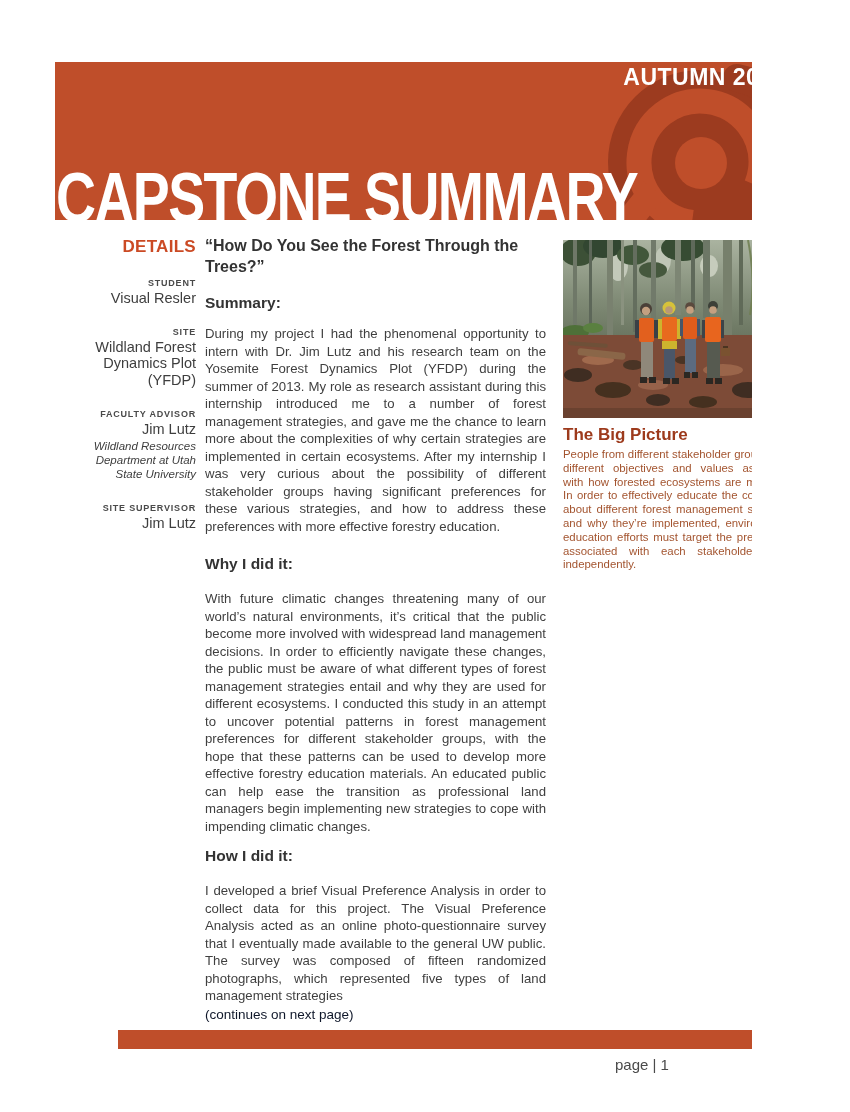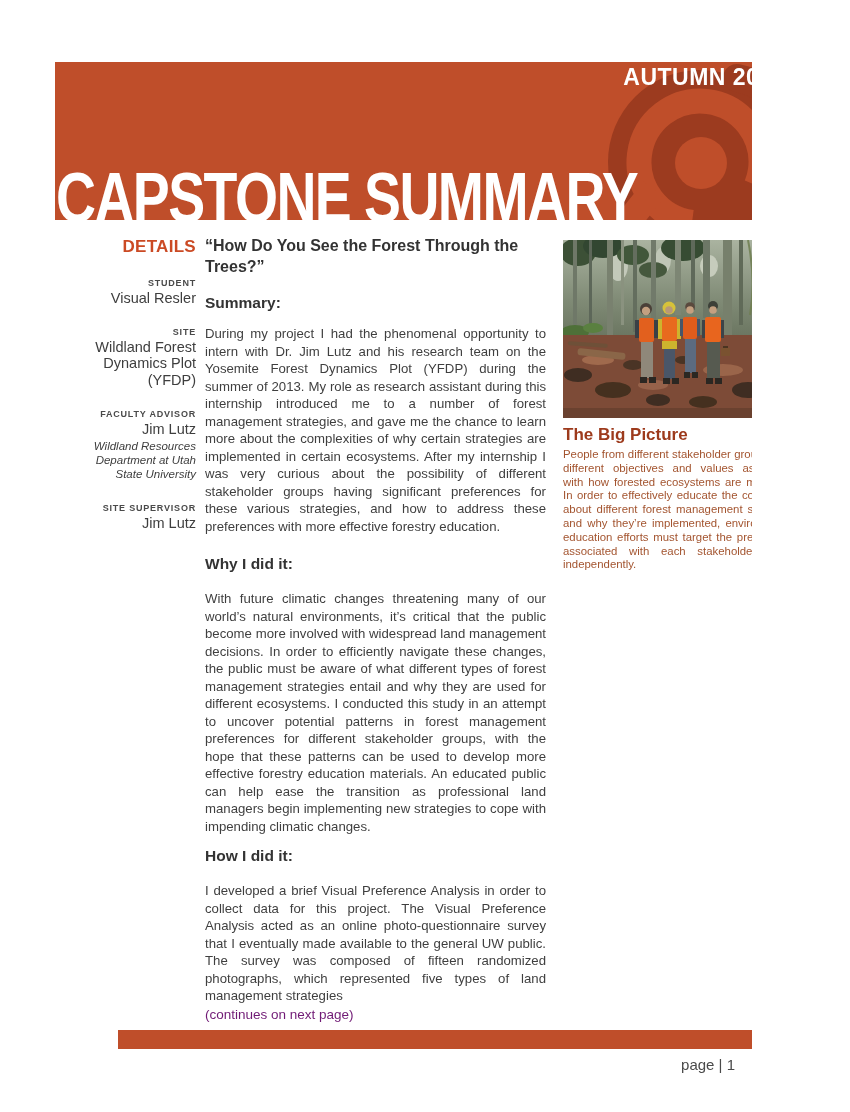--- a/index.html
+++ b/index.html
@@ -26,31 +26,31 @@
   
   .main-col{position:absolute;left:205px;width:341px;color:#3f3f3f;}
   .article-title{top:235px;font-size:16px;font-weight:bold;line-height:21px;color:#333333;}
   .sec-heading{font-size:15.5px;font-weight:bold;line-height:21px;color:#333333;}
   .sec-body{font-size:13.2px;line-height:17.5px;text-align:justify;margin-top:12px;}
   .sec-summary{top:292px;}
   .sec-why{top:553px;}
   .sec-why .sec-body{margin-top:16px;}
   .sec-how{top:845px;}
   .sec-how .sec-body{margin-top:16px;}
-  .continuation{top:1007px;font-size:13.5px;color:#701a75;}
+  .continuation{top:1007px;font-size:13.5px;color:#0f172a;}
 
   
   .photo{position:absolute;left:563px;top:240px;width:232px;height:178px;display:block;}
   .figure-caption{position:absolute;left:563px;top:425px;width:234px;}
   .caption-title{font-size:17px;font-weight:bold;color:#9d3a1c;margin-bottom:3px;}
   .caption-body{font-size:11.4px;line-height:13.8px;text-align:justify;color:#a3542f;}
 
   
   .bottom-bar{position:absolute;left:118px;top:1030px;width:732px;height:19px;background:#bf4e2a;}
-  .page-number{position:absolute;left:615px;top:1056px;width:120px;text-align:right;
+  .page-number{position:absolute;left:615px;top:1056px;width:120px;text-align:left;
         font-size:15px;color:#4a4a4a;}
 </style>
 </head>
 <body>
 
 <div class="page">
 
   <div class="banner">
     <svg class="banner-logo" width="200" height="158" viewBox="0 0 200 158">
       <circle cx="103" cy="100" r="92" fill="#9c3b1f"></circle>

